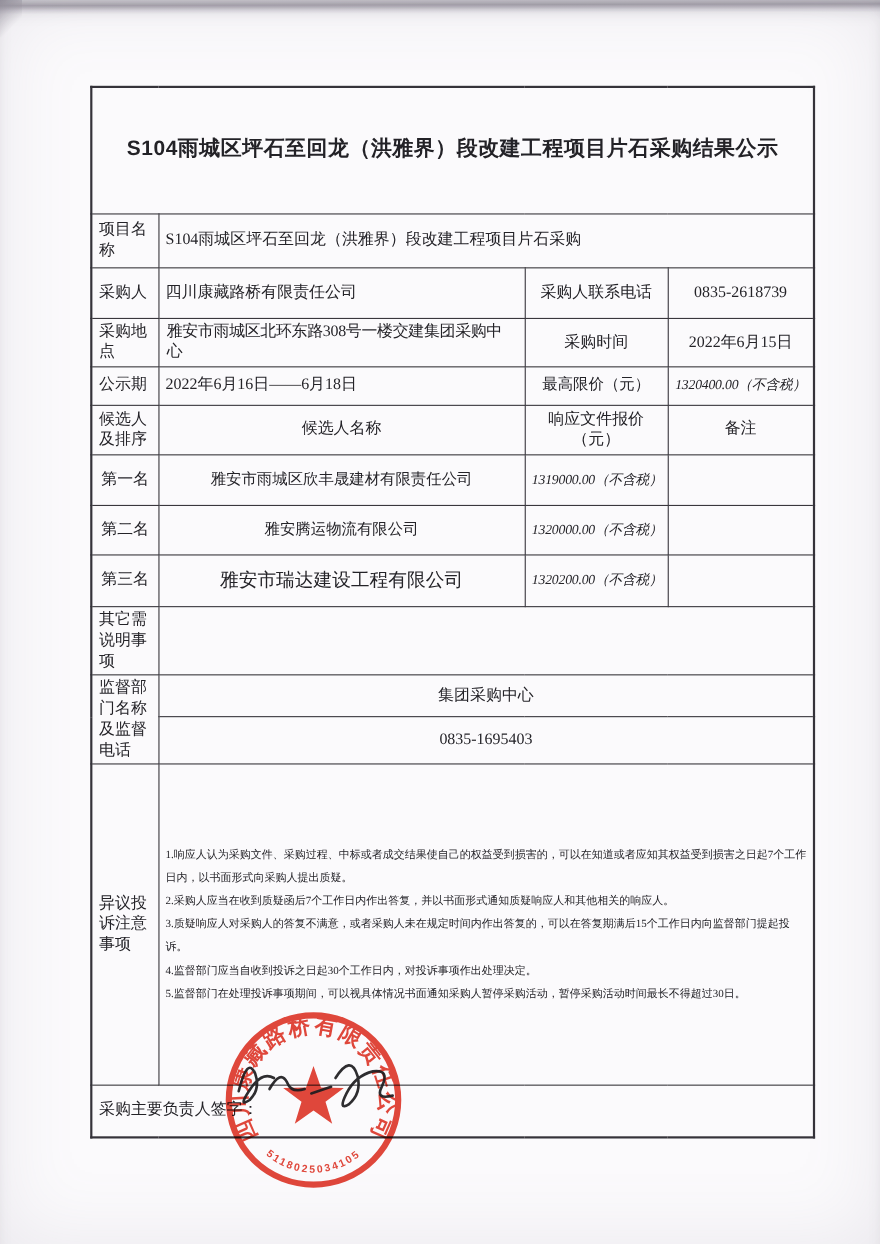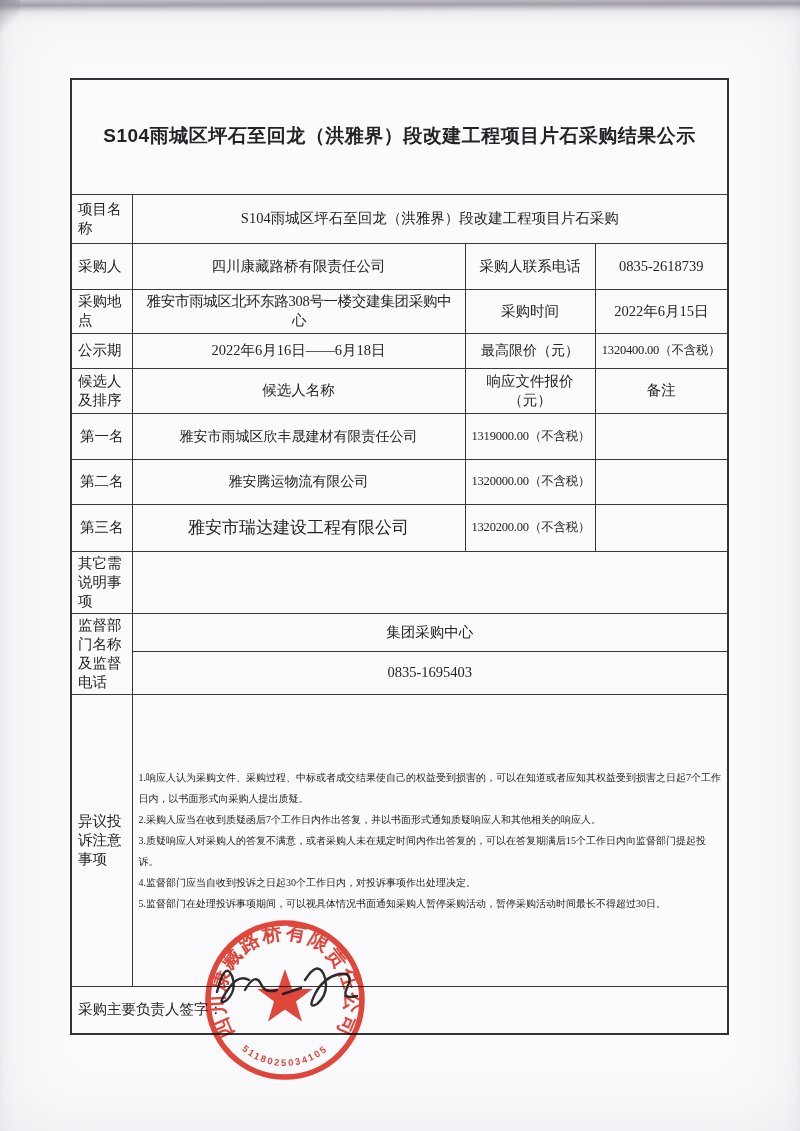--- a/index.html
+++ b/index.html
@@ -12,42 +12,42 @@
   .page-shade{position:absolute;inset:0;pointer-events:none;
     box-shadow:inset 0 0 70px rgba(135,125,150,0.14), inset 0 14px 18px -12px rgba(90,85,100,0.55);
     z-index:5;}
   .scan-top-band{position:absolute;top:0;left:0;width:100%;height:13px;
     background:linear-gradient(to bottom,#ffffff 0%,#b9b5bd 40%,#e9e6ec 75%,#fbfafc 100%);
     transform:rotate(-0.12deg);transform-origin:left top;z-index:4;}
   .scan-corner{position:absolute;top:0;left:-6px;width:26px;height:34px;
     background:linear-gradient(135deg,#a8a4ad 0%,rgba(250,249,252,0) 70%);z-index:4;}
 
   table.doc{
-    position:absolute;left:70px;top:78px;width:657px;
+    position:absolute;left:82px;top:78px;width:657px;
     border-collapse:collapse;table-layout:fixed;
     font-size:14.5px;line-height:19px;
   }
   table.doc td{
     border:1.6px solid #39373d;
     padding:2px 6px;
     vertical-align:middle;
     overflow:hidden;
   }
   table.doc{border:2.2px solid #35333a;}
   td.title-cell{text-align:center;vertical-align:middle;}
   .doc-title{
     font-family:"Liberation Sans","DejaVu Sans",sans-serif;
     font-weight:700;font-size:19px;letter-spacing:0.5px;color:#232227;
   }
   td.lbl{word-break:break-all;padding:2px 4px 2px 5px;text-align:left;}
   td.lbl-top{vertical-align:top;padding-top:4px;}
   td.rank{text-align:center;}
-  td.val{text-align:center;padding-left:8px;}
+  td.val{text-align:left;padding-left:8px;}
   td.ctr{text-align:center;}
-  td.price{text-align:center;font-size:12.5px;letter-spacing:-0.2px;white-space:nowrap;}
+  td.price{text-align:center;font-size:12.5px;letter-spacing:-0.2px;white-space:nowrap;font-style:italic;}
   td.objection-text{vertical-align:top;padding:64px 10px 10px 12px;font-size:10px;line-height:21px;}
   td.objection-text p{margin:0;}
   td.sign-cell{text-align:left;padding-left:5px;}
 
   .seal{position:absolute;left:197px;top:912px;z-index:3;opacity:0.88;mix-blend-mode:multiply;}
   .seal text{font-family:"Liberation Sans","DejaVu Sans",sans-serif;}
   .signature{position:absolute;left:205px;top:950px;z-index:3;opacity:0.92;}
 </style>
 </head>
 <body>

